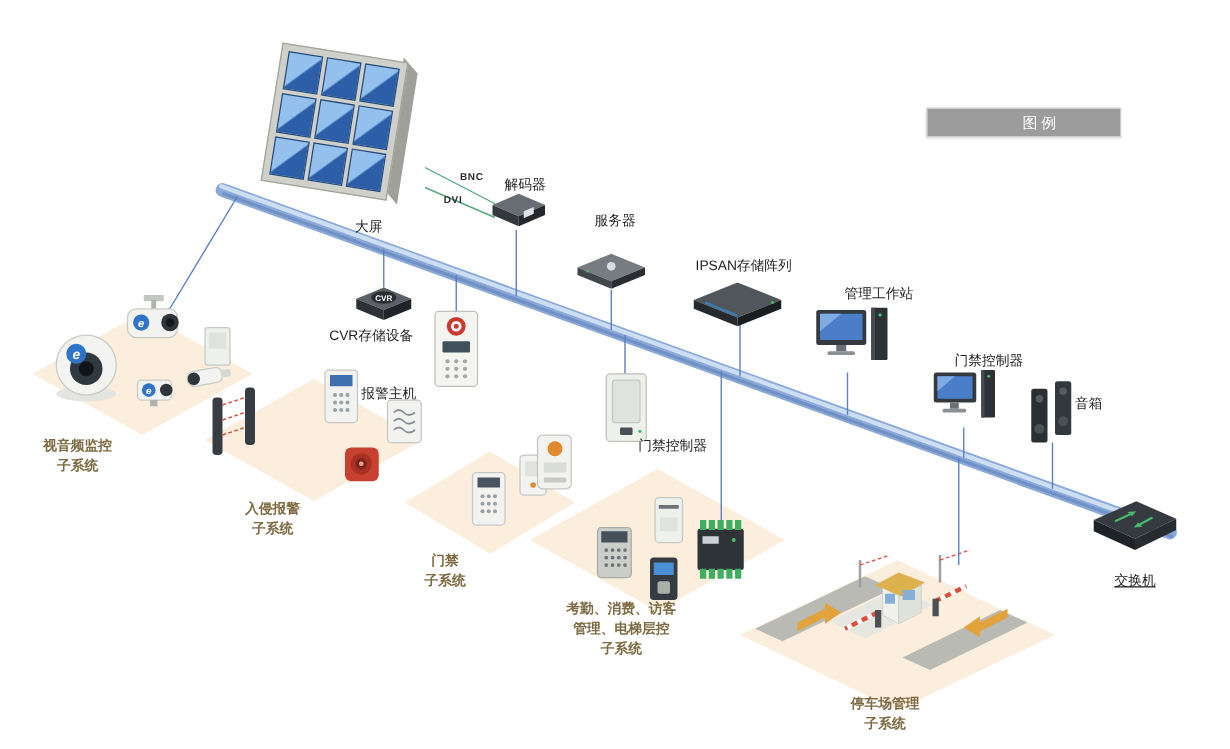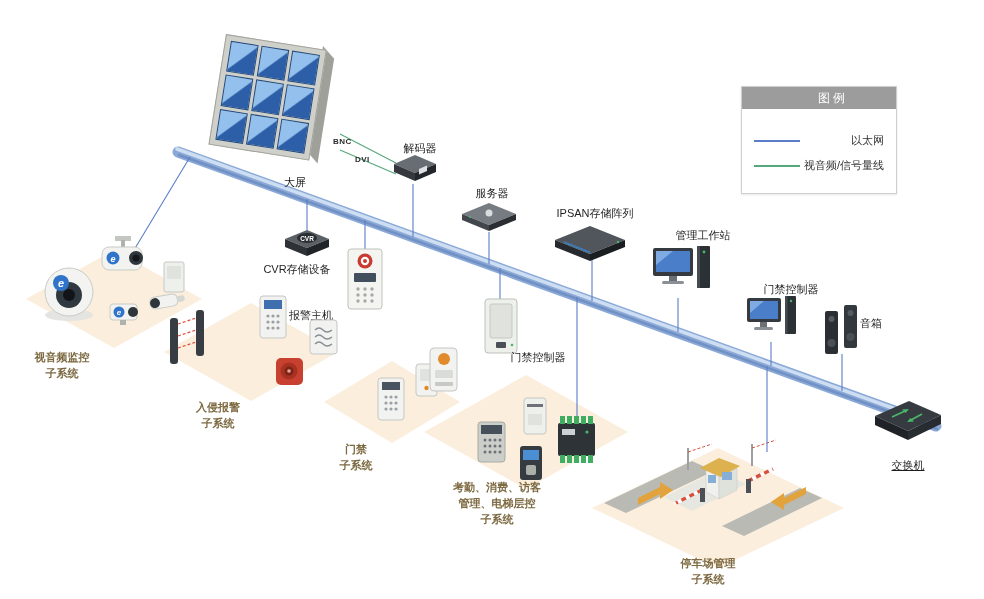--- a/index.html
+++ b/index.html
@@ -119,21 +119,21 @@
       <div class="vw-cell"></div>
         <div class="vw-cell"></div>
         <div class="vw-cell"></div>
       <div class="vw-cell"></div>
         <div class="vw-cell"></div>
         <div class="vw-cell"></div>
     </div>
   </div>
   <div class="dlabel" style="left:270px; top:176px; width:50px;font-family:Liberation Mono, monospace;">大屏</div>
 
-  <div class="cable" style="left:333px; top:137px;">BNC</div>
+  <div class="cable" style="left:368px; top:137px;">BNC</div>
   <div class="cable" style="left:355px; top:155px;">DVI</div>
 
   <div class="node" style="left:392px; top:152px;">
     <svg width="46" height="32" viewBox="0 0 46 32">
       <polygon points="2,12 23,3 44,12 23,21" fill="#676d73"></polygon>
       <polygon points="2,12 23,21 23,29 2,20" fill="#35393e"></polygon>
       <polygon points="44,12 23,21 23,29 44,20" fill="#23272b"></polygon>
       <polygon points="27,17 35,13.5 35,19 27,22.5" fill="#dde1e4"></polygon>
     </svg>
   </div>
@@ -142,21 +142,21 @@
   <div class="node" style="left:460px; top:200px;">
     <svg width="58" height="34" viewBox="0 0 58 34">
       <polygon points="2,14 29,3 56,14 29,25" fill="#767c82"></polygon>
       <polygon points="2,14 29,25 29,31 2,20" fill="#42474d"></polygon>
       <polygon points="56,14 29,25 29,31 56,20" fill="#2a2e33"></polygon>
       <circle cx="29" cy="13" r="3.5" fill="#d8dcdf"></circle>
       <circle cx="29" cy="13" r="1.6" fill="#6b7artisan" fill-opacity="0"></circle>
       <circle cx="10" cy="17" r="1" fill="#49b86b"></circle>
     </svg>
   </div>
-  <div class="dlabel" style="left:470px; top:186px; width:44px;">服务器</div>
+  <div class="dlabel" style="left:470px; top:170px; width:44px;">服务器</div>
 
   <div class="node" style="left:552px; top:222px;">
     <svg width="76" height="40" viewBox="0 0 76 40">
       <polygon points="3,18 38,4 73,18 38,32" fill="#50565c"></polygon>
       <polygon points="3,18 38,32 38,39 3,25" fill="#26292d"></polygon>
       <polygon points="73,18 38,32 38,39 73,25" fill="#1b1e21"></polygon>
       <polygon points="12,19 38,29.5 38,31.5 12,21" fill="#3b82c4" opacity="0.85"></polygon>
       <circle cx="66" cy="20" r="1.2" fill="#49b86b"></circle>
     </svg>
   </div>
@@ -453,25 +453,15 @@
   </div>
   <div class="slabel" style="left:437px; top:480px; width:120px;">考勤、消费、访客
 管理、电梯层控
 子系统</div>
 
   <div class="slabel" style="left:652px; top:556px; width:112px;">停车场管理
 子系统</div>
 
   <div class="legend">
     <div class="legend-header" style="background: rgb(156, 156, 156);">图例</div>
-    <div class="legend-body">
-      <div class="legend-row">
-        <div class="legend-line" style="background: rgb(91, 125, 200);"></div>
-        <div class="legend-label">以太网</div>
-      </div>
-      <div class="legend-row">
-        <div class="legend-line" style="background: rgb(84, 168, 124);"></div>
-        <div class="legend-label">视音频/信号量线</div>
-      </div>
-    </div>
   </div>
 
 </div>
 
 </body></html>

